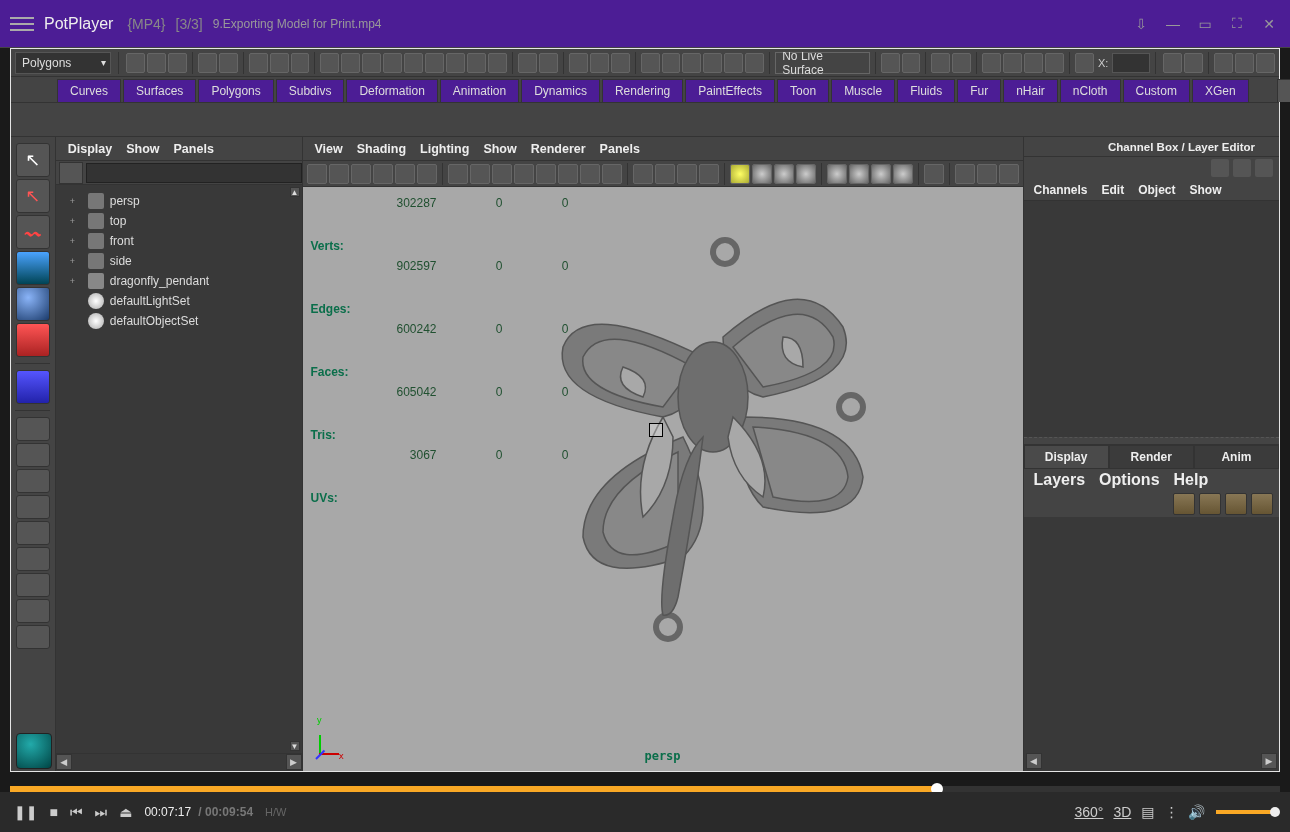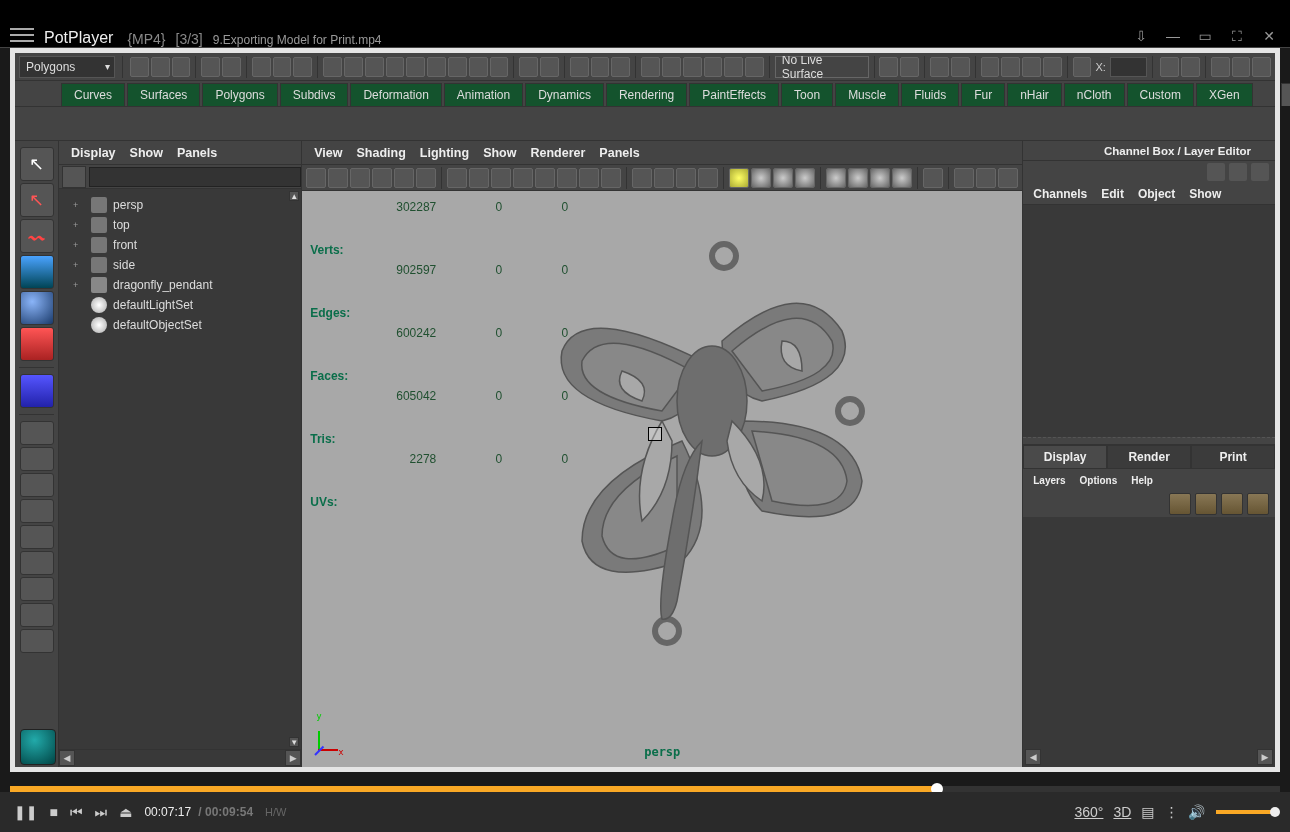--- a/index.html
+++ b/index.html
@@ -1,42 +1,42 @@
 <!DOCTYPE html>
 <html><head>
 <meta charset="utf-8">
 <style>
 * { margin: 0; padding: 0; box-sizing: border-box; font-family: "Segoe UI", Arial, sans-serif; }
 body { width: 1290px; height: 832px; background: #1a1a1a; color: #ccc; overflow: hidden; position: relative; }
 
 
-.titlebar { height: 48px; background: #000000; display: flex; align-items: flex-end; padding: 0 10px; border-bottom: 1px solid #444; }
+.titlebar { height: 48px; background: #4c1d95; display: flex; align-items: center; padding: 0 10px; border-bottom: 1px solid #444; }
 .titlebar .menu-icon { width: 24px; height: 24px; display: flex; flex-direction: column; justify-content: space-around; padding: 3px 0; margin-right: 10px; cursor: pointer; }
 .titlebar .menu-icon span { height: 2px; background: #aaa; }
 .titlebar .app-name { font-size: 16px; color: #eee; margin-right: 14px; }
 .titlebar .meta { font-size: 14px; color: #888; margin-right: 10px; }
 .titlebar .filename { font-size: 12px; color: #999; }
 .titlebar .spacer { flex: 1; }
 .titlebar .win-btn { width: 22px; height: 22px; margin-left: 10px; color: #999; display: flex; align-items: center; justify-content: center; cursor: pointer; font-size: 14px; }
 
 
-.maya-wrap { position: absolute; top: 48px; left: 10px; right: 10px; bottom: 60px; background: #444; display: flex; flex-direction: column; border: 5px solid #e5e5e5; }
+.maya-wrap { position: absolute; top: 48px; left: 10px; right: 10px; bottom: 60px; background: #444; display: flex; flex-direction: column; border: 1px solid #e5e5e5; }
 
 
 .mode-row { height: 28px; background: #444; display: flex; align-items: center; border-bottom: 1px solid #333; }
 .mode-select { background: #333; color: #ddd; height: 22px; min-width: 96px; margin: 0 4px; padding-left: 6px; border: 1px solid #555; font-size: 12px; display: flex; align-items: center; }
 .mode-select::after { content: "▾"; margin-left: auto; margin-right: 4px; font-size: 10px; }
 .toolbar-row { display: flex; align-items: center; gap: 2px; padding: 0 4px; overflow: hidden; }
 .tb-icon { width: 20px; height: 20px; background: #555; border: 1px solid #666; border-radius: 2px; cursor: pointer; }
 .tb-sep { width: 1px; height: 22px; background: #333; margin: 0 3px; }
 .no-live { color: #ddd; font-size: 12px; padding: 0 6px; border: 1px solid #666; height: 22px; display: flex; align-items: center; }
 
 
 .shelf-tabs { height: 26px; background: #444; display: flex; align-items: flex-end; border-bottom: 1px solid #333; padding-left: 46px; gap: 2px; }
-.shelf-tab { padding: 4px 12px; font-size: 12px; color: #ddd; background: #14532d; border: 1px solid #333; border-bottom: none; cursor: pointer; }
+.shelf-tab { padding: 4px 12px; font-size: 12px; color: #ddd; background: #4c1d95; border: 1px solid #333; border-bottom: none; cursor: pointer; }
 .shelf-tab.spacer { flex: 1; background: transparent; border: none; }
 .shelf-tab.right { background: #555; color: #eee; }
 
 
 .shelf-content { height: 34px; background: #444; border-bottom: 1px solid #333; display: flex; align-items: center; padding-left: 46px; }
 
 
 .maya-body { flex: 1; display: flex; overflow: hidden; position: relative; }
 
 
@@ -90,21 +90,21 @@
 .channelbox { width: 264px; background: #444; border-left: 1px solid #333; display: flex; flex-direction: column; }
 .cb-title { height: 20px; background: #444; font-size: 11.5px; color: #eee; display: flex; align-items: center; justify-content: flex-end; padding-right: 24px; font-weight: 600; border-bottom: 1px solid #333; }
 .cb-icons { height: 22px; display: flex; justify-content: flex-end; gap: 4px; padding: 2px 6px; }
 .cb-icons .ci { width: 18px; height: 18px; background: #555; border-radius: 2px; }
 .cb-tabs { height: 22px; display: flex; gap: 14px; padding-left: 10px; font-size: 12px; color: #eee; font-weight: 600; align-items: center; border-bottom: 1px solid #333; }
 .cb-empty { flex: 1; background: #393939; }
 .cb-sep { height: 8px; background: #444; border-top: 1px dashed #555; border-bottom: 1px solid #333; }
 .layer-tabs { height: 24px; display: flex; background: #444; }
 .layer-tabs .lt { flex: 1; font-size: 12px; color: #eee; display: flex; align-items: center; justify-content: center; border: 1px solid #333; background: #3b3b3b; cursor: pointer; font-weight: 600;}
 .layer-tabs .lt.active { background: #4a4a4a; }
-.layer-menu { height: 22px; display: flex; gap: 14px; padding-left: 10px; font-size: 10px; color: #eee; font-weight: 600; align-items: center; }
+.layer-menu { height: 22px; display: flex; gap: 14px; padding-left: 10px; font-size: 16px; color: #eee; font-weight: 600; align-items: center; }
 .layer-icons { height: 26px; display: flex; justify-content: flex-end; gap: 4px; padding: 2px 6px; }
 .layer-icons .li { width: 22px; height: 22px; background: linear-gradient(#887755, #665533); border: 1px solid #333; border-radius: 2px; }
 .layer-body { flex: 1; background: #393939; }
 .cb-sb { height: 18px; display: flex; justify-content: space-between; background: #393939; padding: 0 2px;}
 .cb-sb .arrow { width: 16px; height: 16px; background: #555; border: 1px solid #333; display:flex;align-items:center;justify-content:center;font-size:9px;}
 
 
 .maya-logo { width: 36px; height: 36px; position: absolute; bottom: 2px; left: 5px; background: radial-gradient(circle at 40% 30%, #2aa, #044); border-radius: 4px; border: 1px solid #222; }
 
 
@@ -391,21 +391,21 @@
               <span class="v">0</span>
             </div>
             <div class="row">
               <span class="label">Tris:</span>
               <span class="v">605042</span>
               <span class="v">0</span>
               <span class="v">0</span>
             </div>
             <div class="row">
               <span class="label">UVs:</span>
-              <span class="v">2278</span>
+              <span class="v">3067</span>
               <span class="v">0</span>
               <span class="v">0</span>
             </div>
           </div>
         <svg class="dragonfly" viewBox="0 0 440 440">
           <g fill="#7a7a7a" stroke="#555" stroke-width="1.5">
 
             <circle cx="262" cy="35" r="12" fill="none" stroke="#666" stroke-width="6"></circle>
 
             <circle cx="388" cy="190" r="12" fill="none" stroke="#666" stroke-width="6"></circle>
@@ -456,21 +456,21 @@
         <span>Channels</span>
         <span>Edit</span>
         <span>Object</span>
         <span>Show</span>
       </div>
       <div class="cb-empty"></div>
       <div class="cb-sep"></div>
       <div class="layer-tabs">
         <div class="lt active">Display</div>
         <div class="lt">Render</div>
-        <div class="lt">Print</div>
+        <div class="lt">Anim</div>
       </div>
       <div class="layer-menu">
         <span>Layers</span>
         <span>Options</span>
         <span>Help</span>
       </div>
       <div class="layer-icons">
         <div class="li"></div>
         <div class="li"></div>
         <div class="li"></div>

